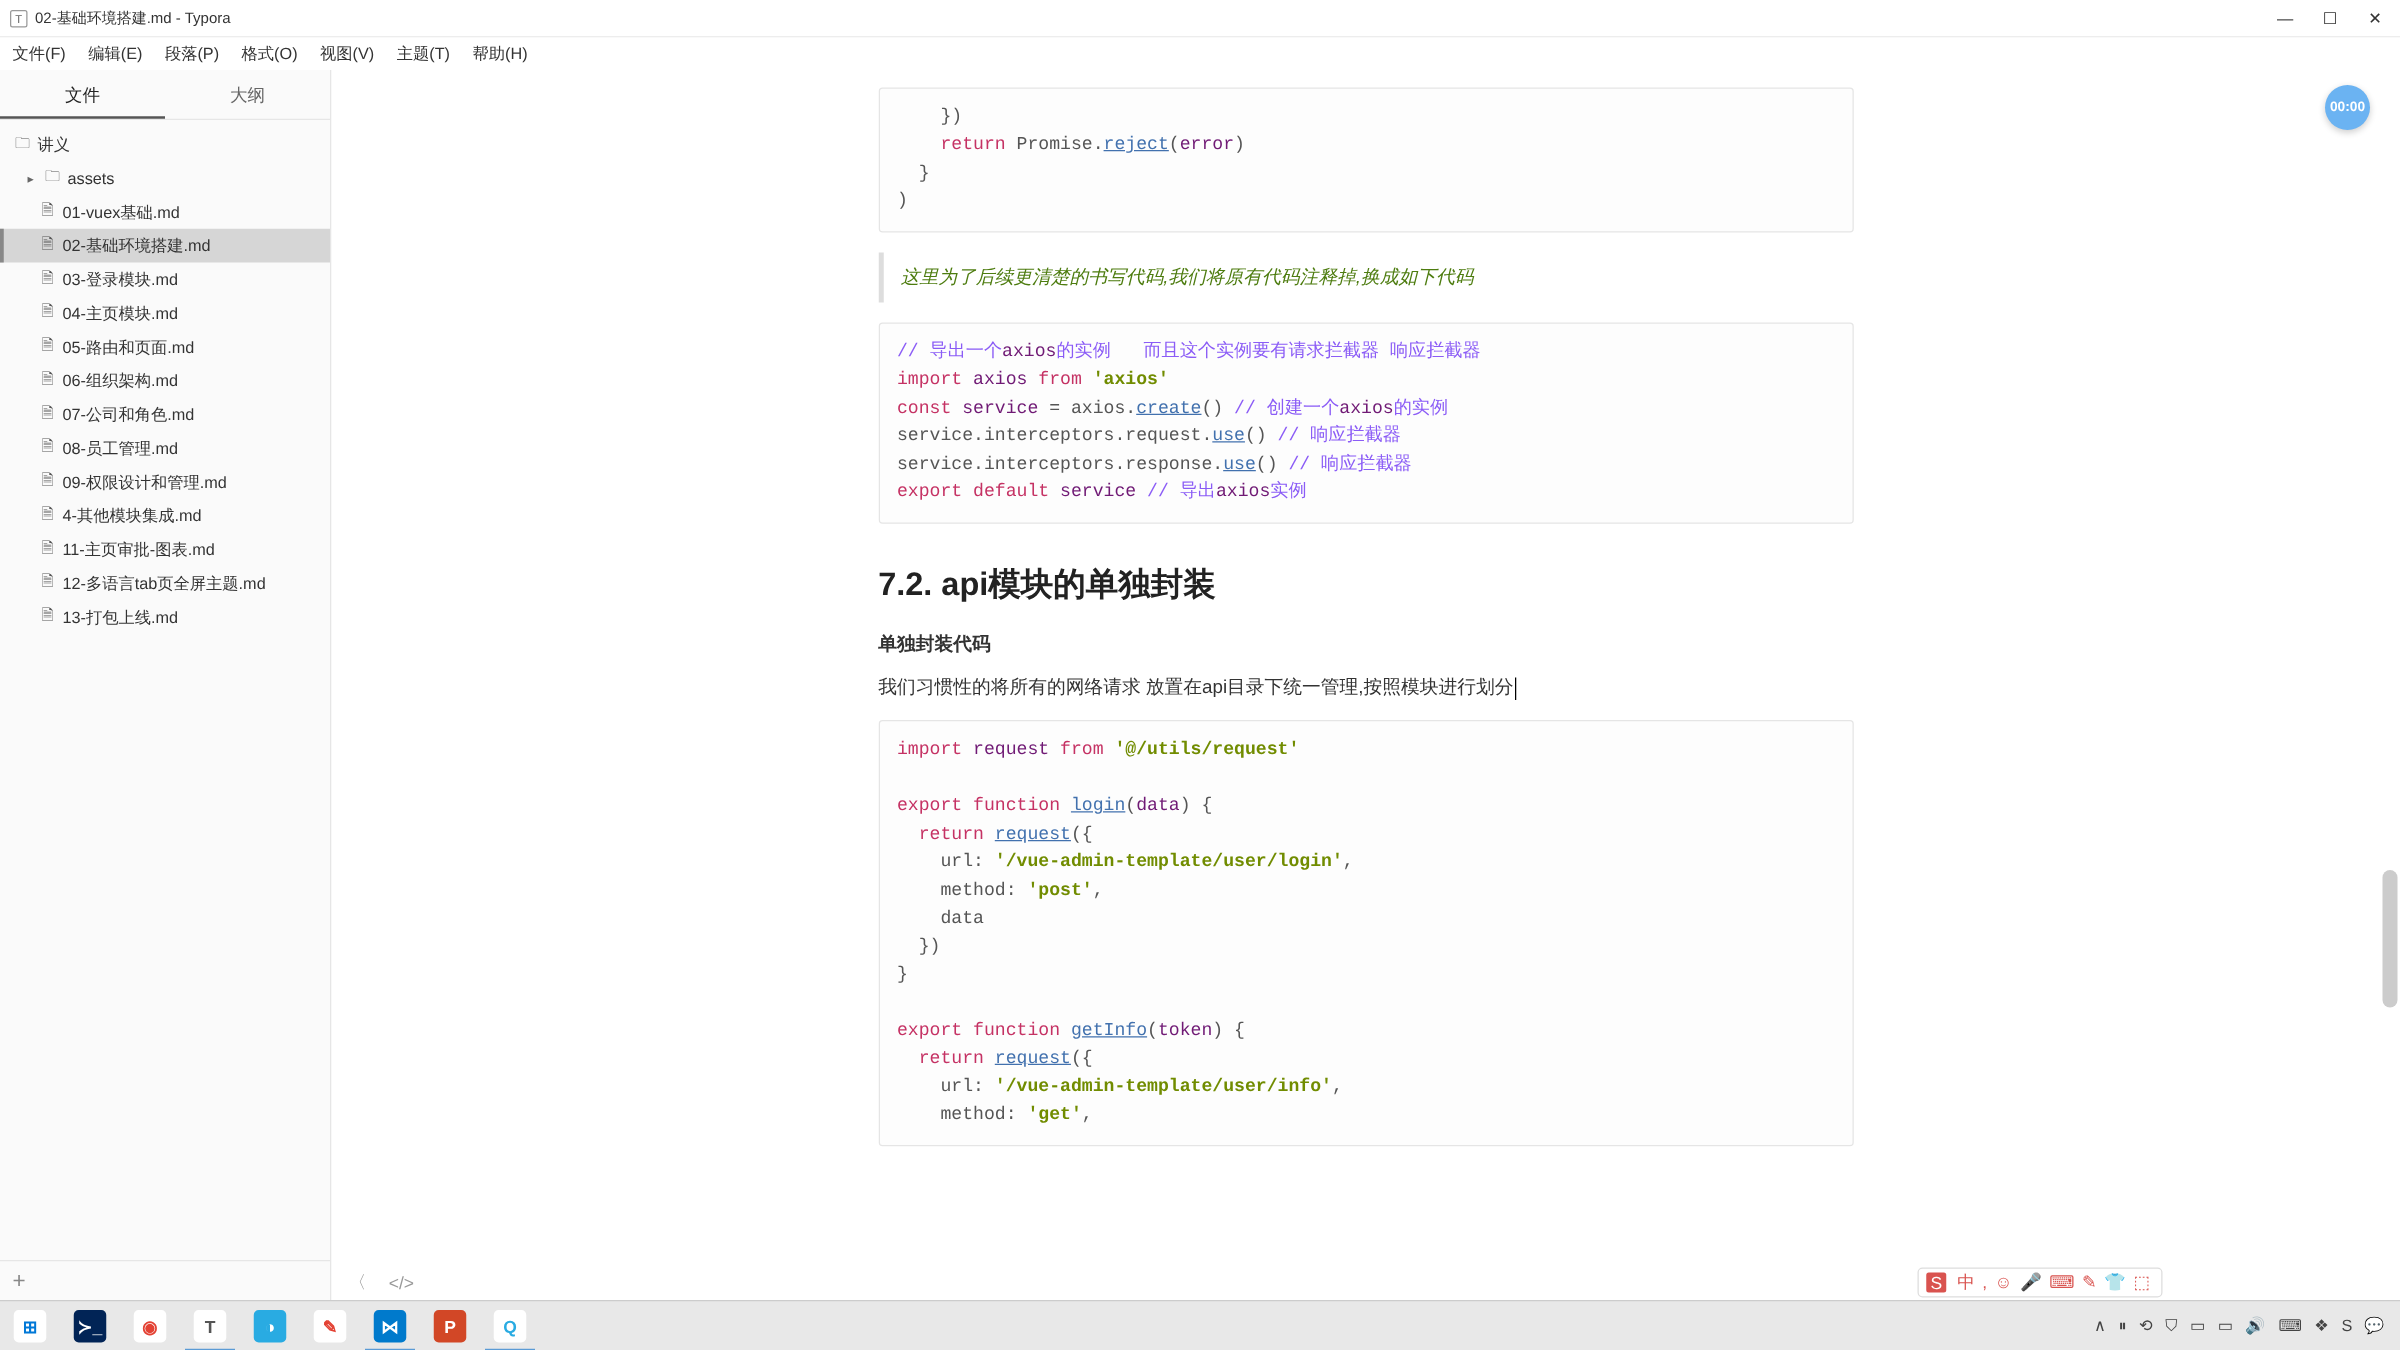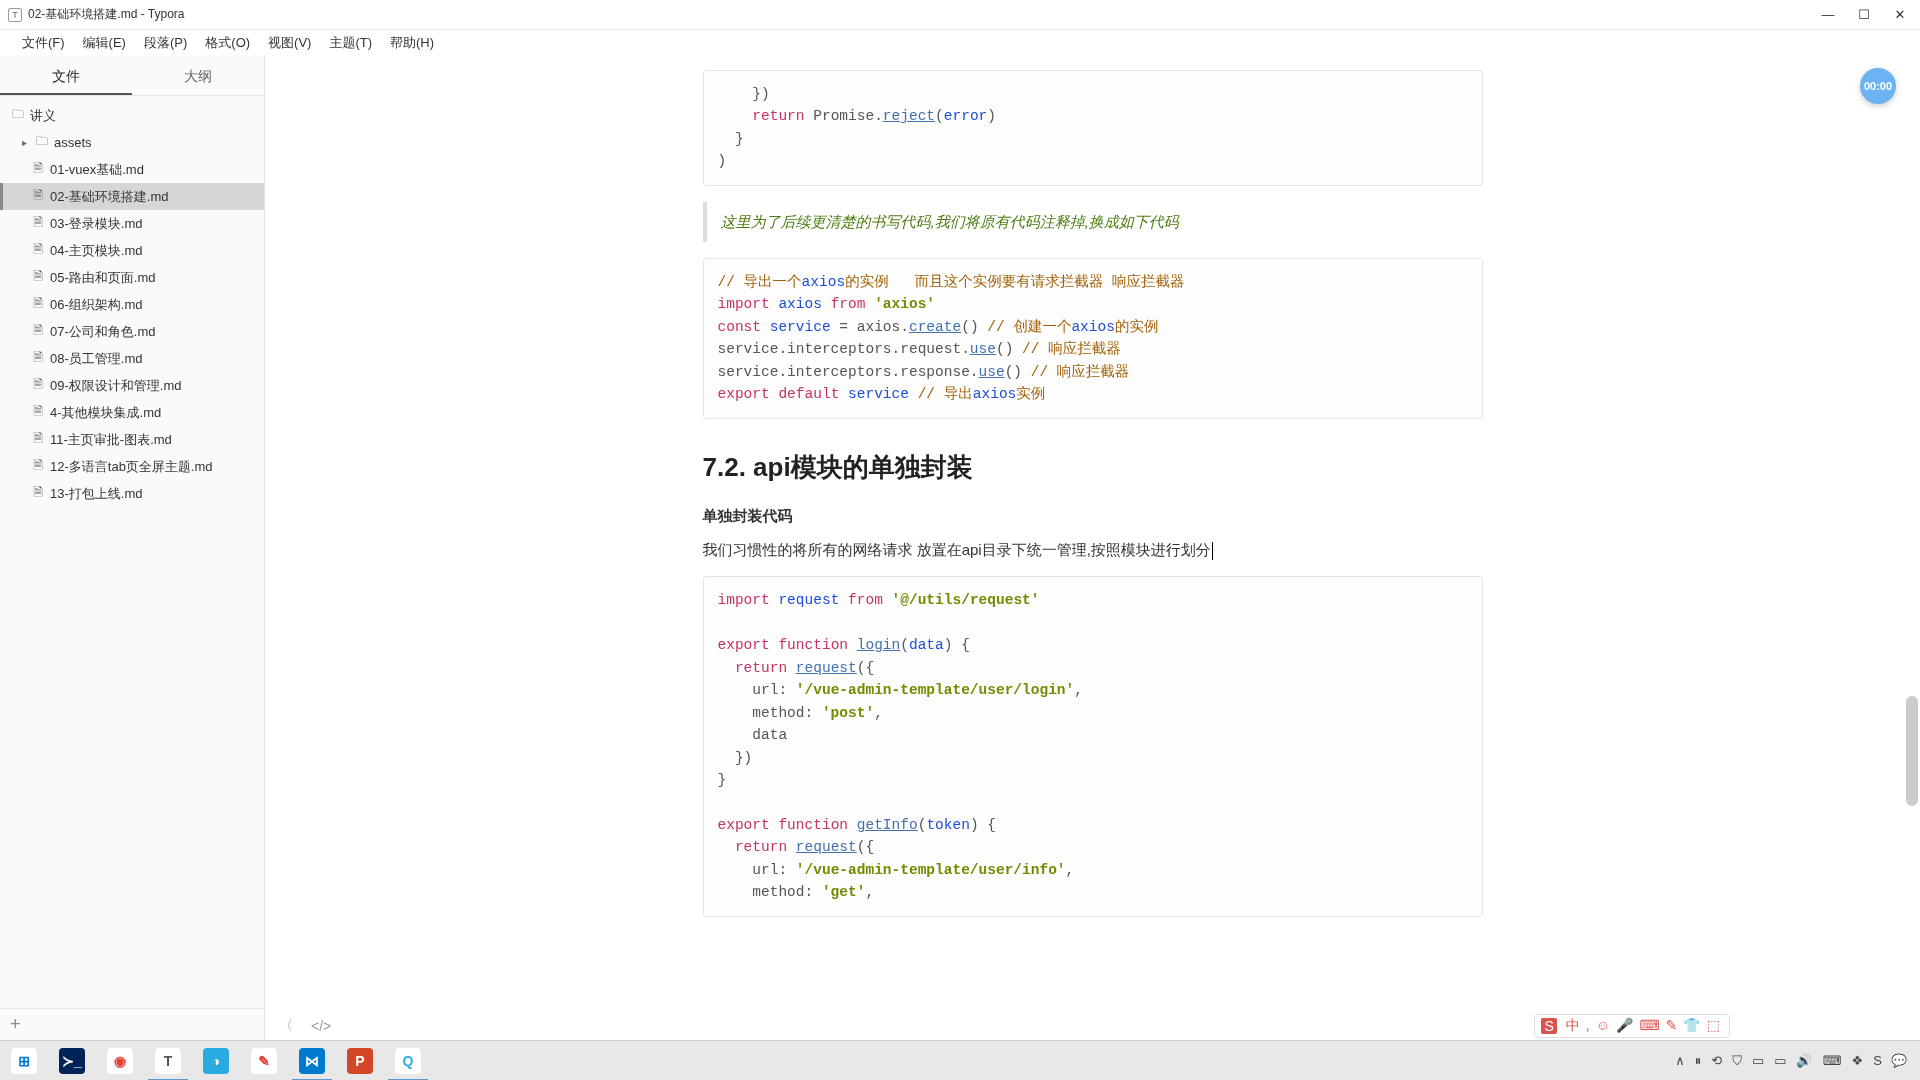--- a/index.html
+++ b/index.html
@@ -6,21 +6,21 @@
 body { font-family: "Segoe UI", "Microsoft YaHei", sans-serif; font-size: 13px; background: #fff; overflow: hidden; width: 1920px; height: 1080px; position: relative; }
 
 
 .titlebar { height: 30px; display: flex; align-items: center; padding: 0 8px; background: #fff; border-bottom: 1px solid #e8e8e8; }
 .titlebar .appicon { width: 14px; height: 14px; border: 1px solid #999; border-radius: 2px; margin-right: 6px; display: flex; align-items: center; justify-content: center; font-size: 9px; color: #666; }
 .titlebar .title { color: #333; font-size: 12px; text-align: center; }
 .titlebar .winctrls { margin-left: auto; display: flex; gap: 24px; padding-right: 6px; }
 .titlebar .winctrl { width: 12px; height: 12px; display: flex; align-items: center; justify-content: center; cursor: pointer; color: #333; }
 
 
-.menubar { height: 26px; display: flex; align-items: center; padding: 0 14px; gap: 2px; background: #fff; }
+.menubar { height: 26px; display: flex; align-items: center; padding: 0 2px; gap: 2px; background: #fff; }
 .menubar .menu-item { padding: 3px 8px; font-size: 13px; color: #333; cursor: pointer; }
 
 
 .main { display: flex; height: calc(100% - 30px - 26px - 40px); }
 
 
 .sidebar { width: 265px; border-right: 1px solid #e6e6e6; display: flex; flex-direction: column; background: #fafafa; }
 .side-tabs { display: flex; height: 40px; border-bottom: 1px solid #e6e6e6; }
 .side-tab { flex: 1; text-align: center; line-height: 40px; font-size: 14px; color: #666; cursor: pointer; }
 .side-tab.active { color: #222; border-bottom: 2px solid #555; font-weight: 500; }
@@ -36,23 +36,23 @@
 .side-footer { height: 32px; border-top: 1px solid #e6e6e6; display: flex; align-items: center; padding: 0 10px; color: #888; font-size: 18px; }
 
 
 .editor-wrap { flex: 1; position: relative; overflow: hidden; }
 .editor-scroll { position: absolute; inset: 0; overflow-y: auto; }
 .editor { max-width: 860px; margin: 0 auto; padding: 0 40px 80px 40px; font-size: 15px; line-height: 1.6; color: #333; }
 
 pre.code { font-family: "Consolas","Courier New",monospace; font-size: 14.5px; line-height: 1.55; border: 1px solid #e5e5e5; border-radius: 3px; padding: 12px 14px; background: #fdfdfd; white-space: pre; overflow-x: auto; margin: 14px 0; }
 .tk-kw { color: #c53264; }
 .tk-fn { color: #4271ae; text-decoration: underline; }
-.tk-var { color: #1d4ed8; }
+.tk-var { color: #701a75; }
 .tk-str { color: #718c00; font-weight: bold; }
-.tk-cmt { color: #a16207; }
+.tk-cmt { color: #8b5cf6; }
 .tk-pl { color: #555; }
 
 blockquote.note { border-left: 4px solid #ddd; padding: 8px 14px; color: #4d7c0f; margin: 16px 0; font-size: 15px; font-style: italic; }
 
 h2.sec { font-size: 26px; font-weight: 700; margin: 28px 0 16px 0; color: #222; }
 p.body { margin: 10px 0; }
 p.body strong { font-weight: 700; }
 
 .cursor-caret { display: inline-block; width: 1px; height: 18px; background: #000; vertical-align: text-bottom; margin-left: 1px; position: relative; top: 2px; }
 

